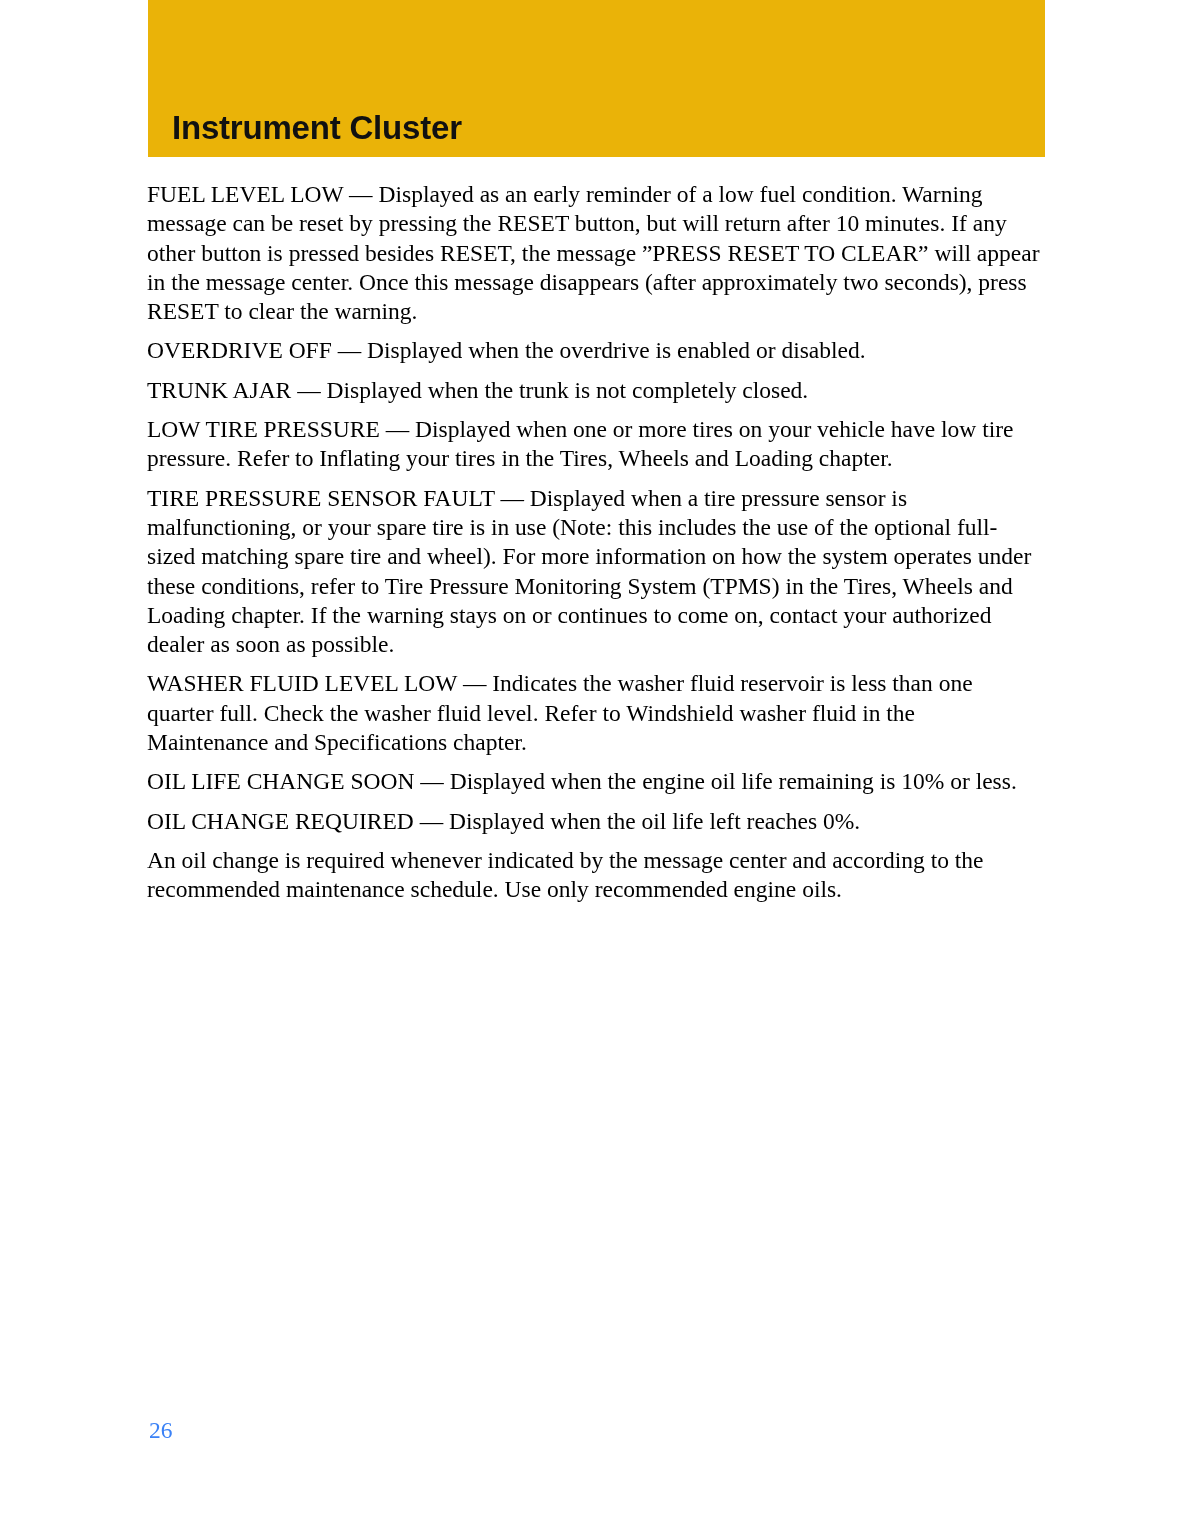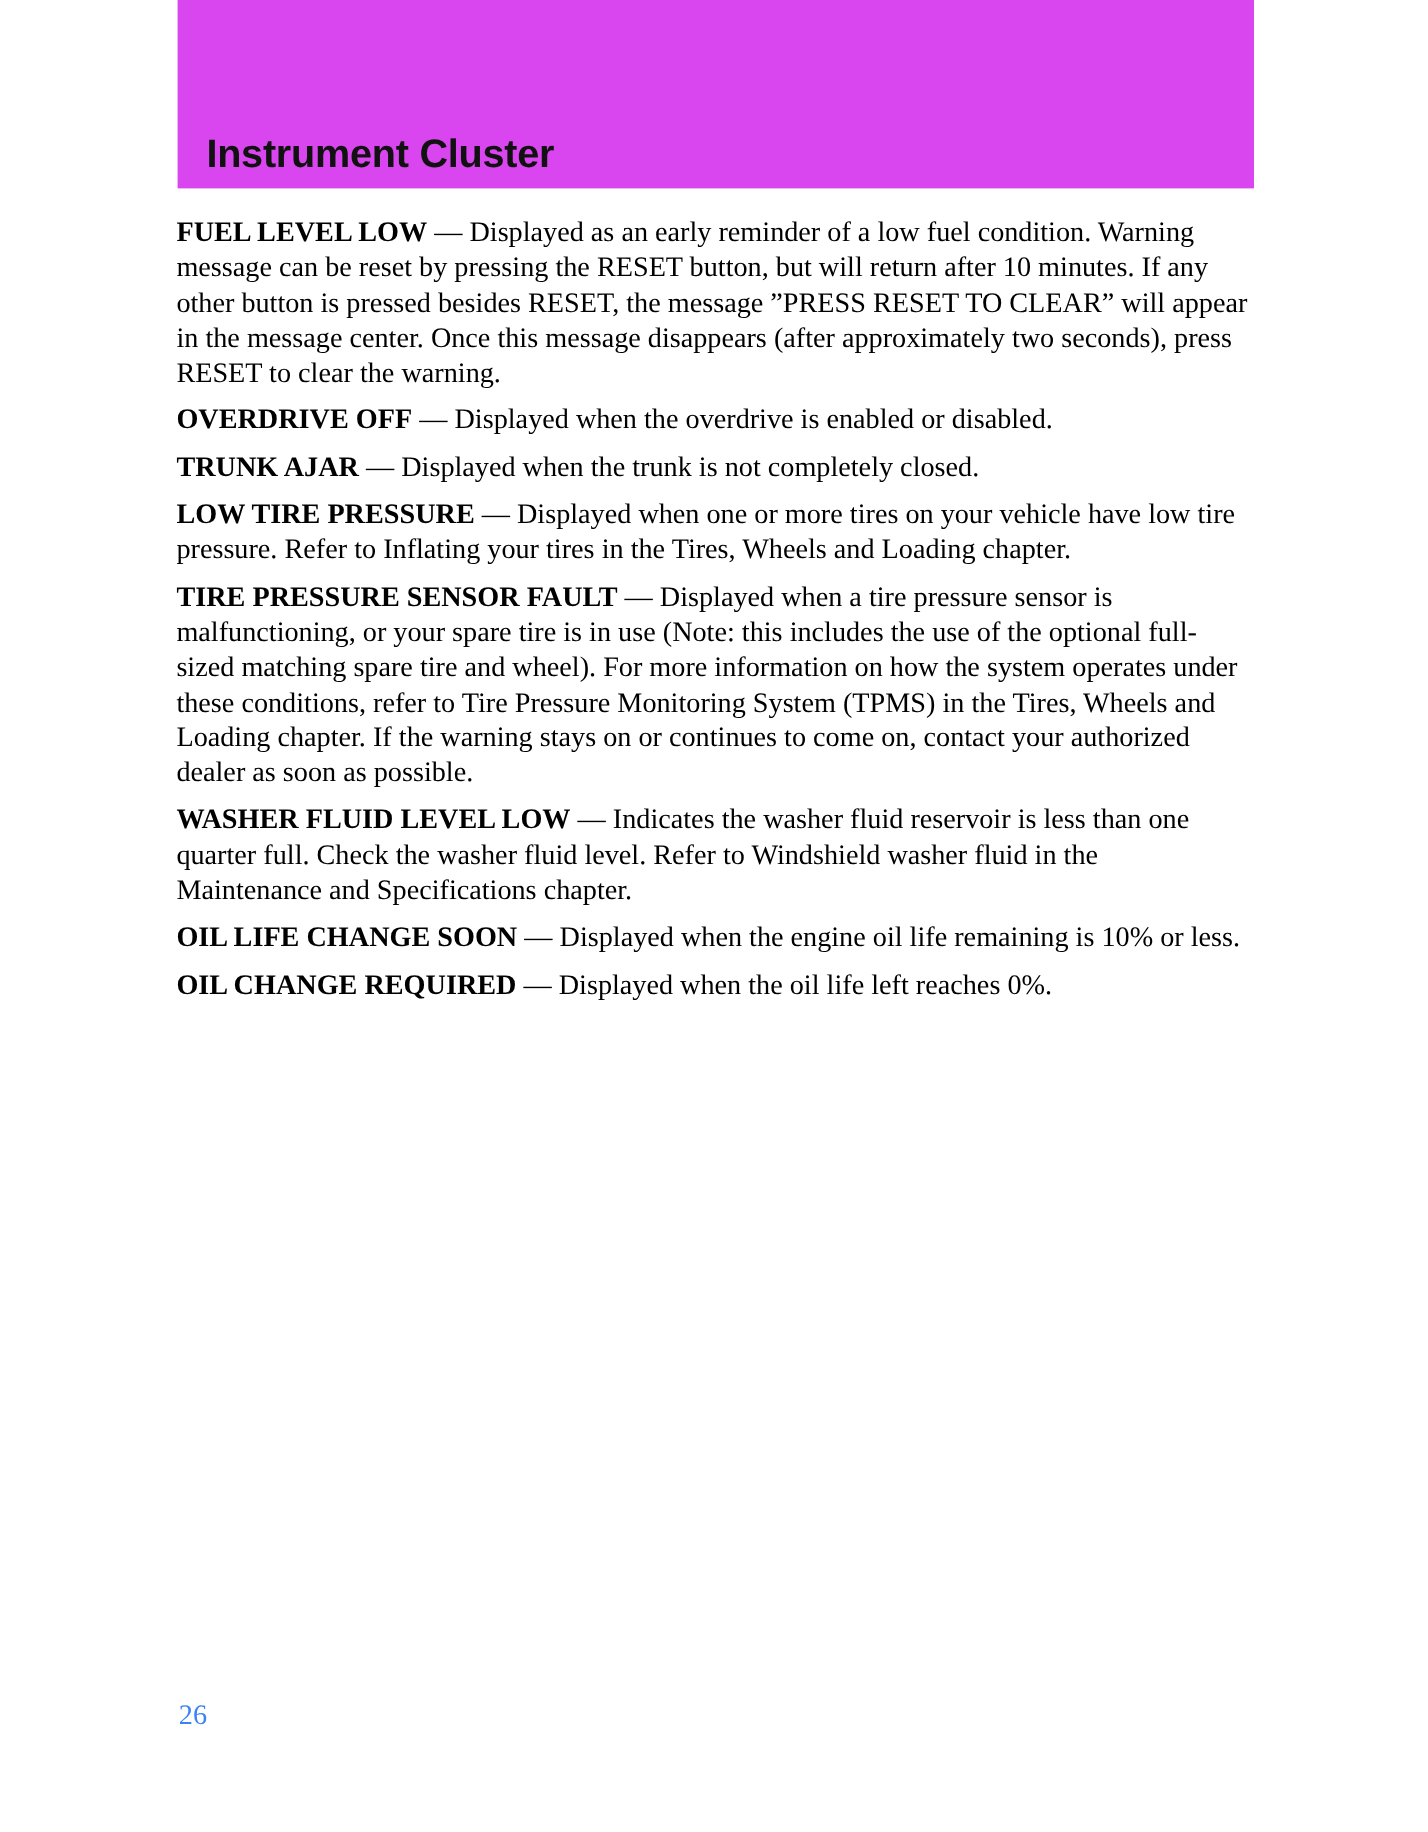--- a/index.html
+++ b/index.html
@@ -17,21 +17,21 @@
     overflow: hidden;
   }
 
   
   .header-band {
     position: absolute;
     left: 148px;
     top: 0;
     width: 897px;
     height: 157px;
-    background: #d946ef;
+    background: #eab308;
   }
   .header-title {
     position: absolute;
     left: 24px;
     bottom: 10px;
     font-family: "Liberation Sans", "DejaVu Sans", sans-serif;
     font-weight: bold;
     font-size: 33px;
     letter-spacing: -0.2px;
     color: #111111;
@@ -52,21 +52,21 @@
     line-height: 29.3px;
     text-align: left;
     color: #000000;
     -webkit-font-smoothing: antialiased;
   }
   p.para:last-child {
     margin-bottom: 0;
   }
 
   .term {
-    font-weight: bold;
+    font-weight: normal;
   }
   .ital {
   }
 
   
   .page-number {
     position: absolute;
     left: 149px;
     top: 1416px;
     font-size: 23.5px;
@@ -109,16 +109,19 @@
   </p>
 
   <p class="para">
     <span class="term">OIL LIFE CHANGE SOON</span><span> — </span><span>Displayed when the engine oil life remaining is 10% or less.</span>
   </p>
 
   <p class="para">
     <span class="term">OIL CHANGE REQUIRED</span><span> — </span><span>Displayed when the oil life left reaches 0%.</span>
   </p>
 
+  <p class="para">
+    <span>An oil change is required whenever indicated by the message center and according to the recommended maintenance schedule. Use only recommended engine oils.</span>
+  </p>
 
 </div>
 
 <div class="page-number">26</div>
 
 </body></html>

